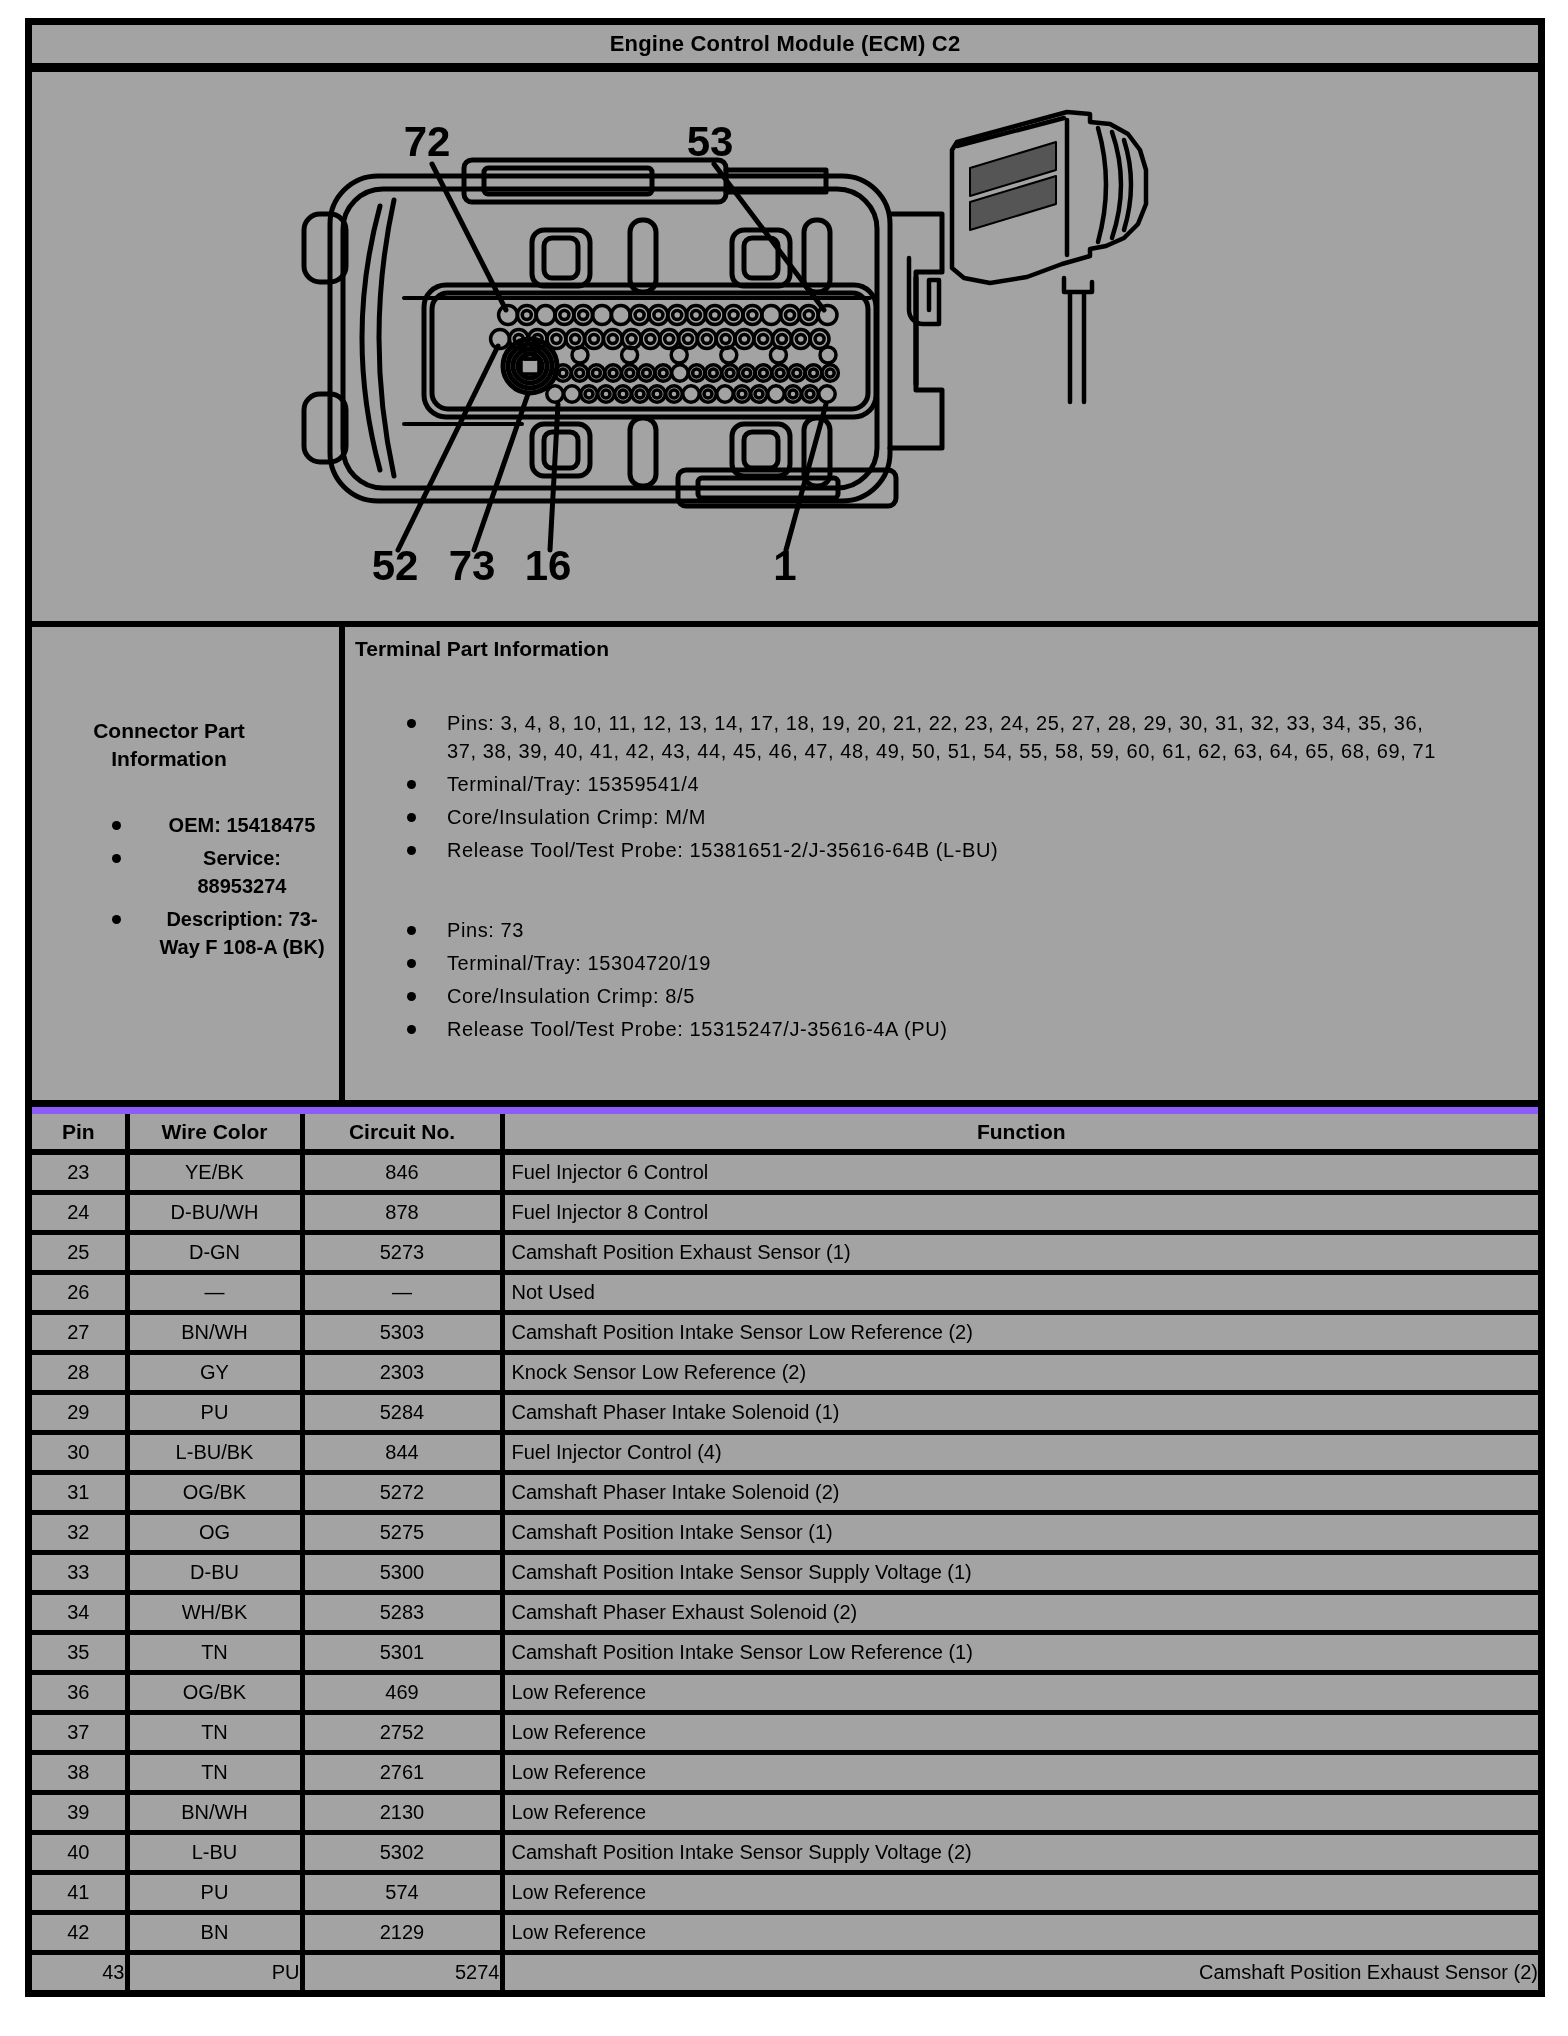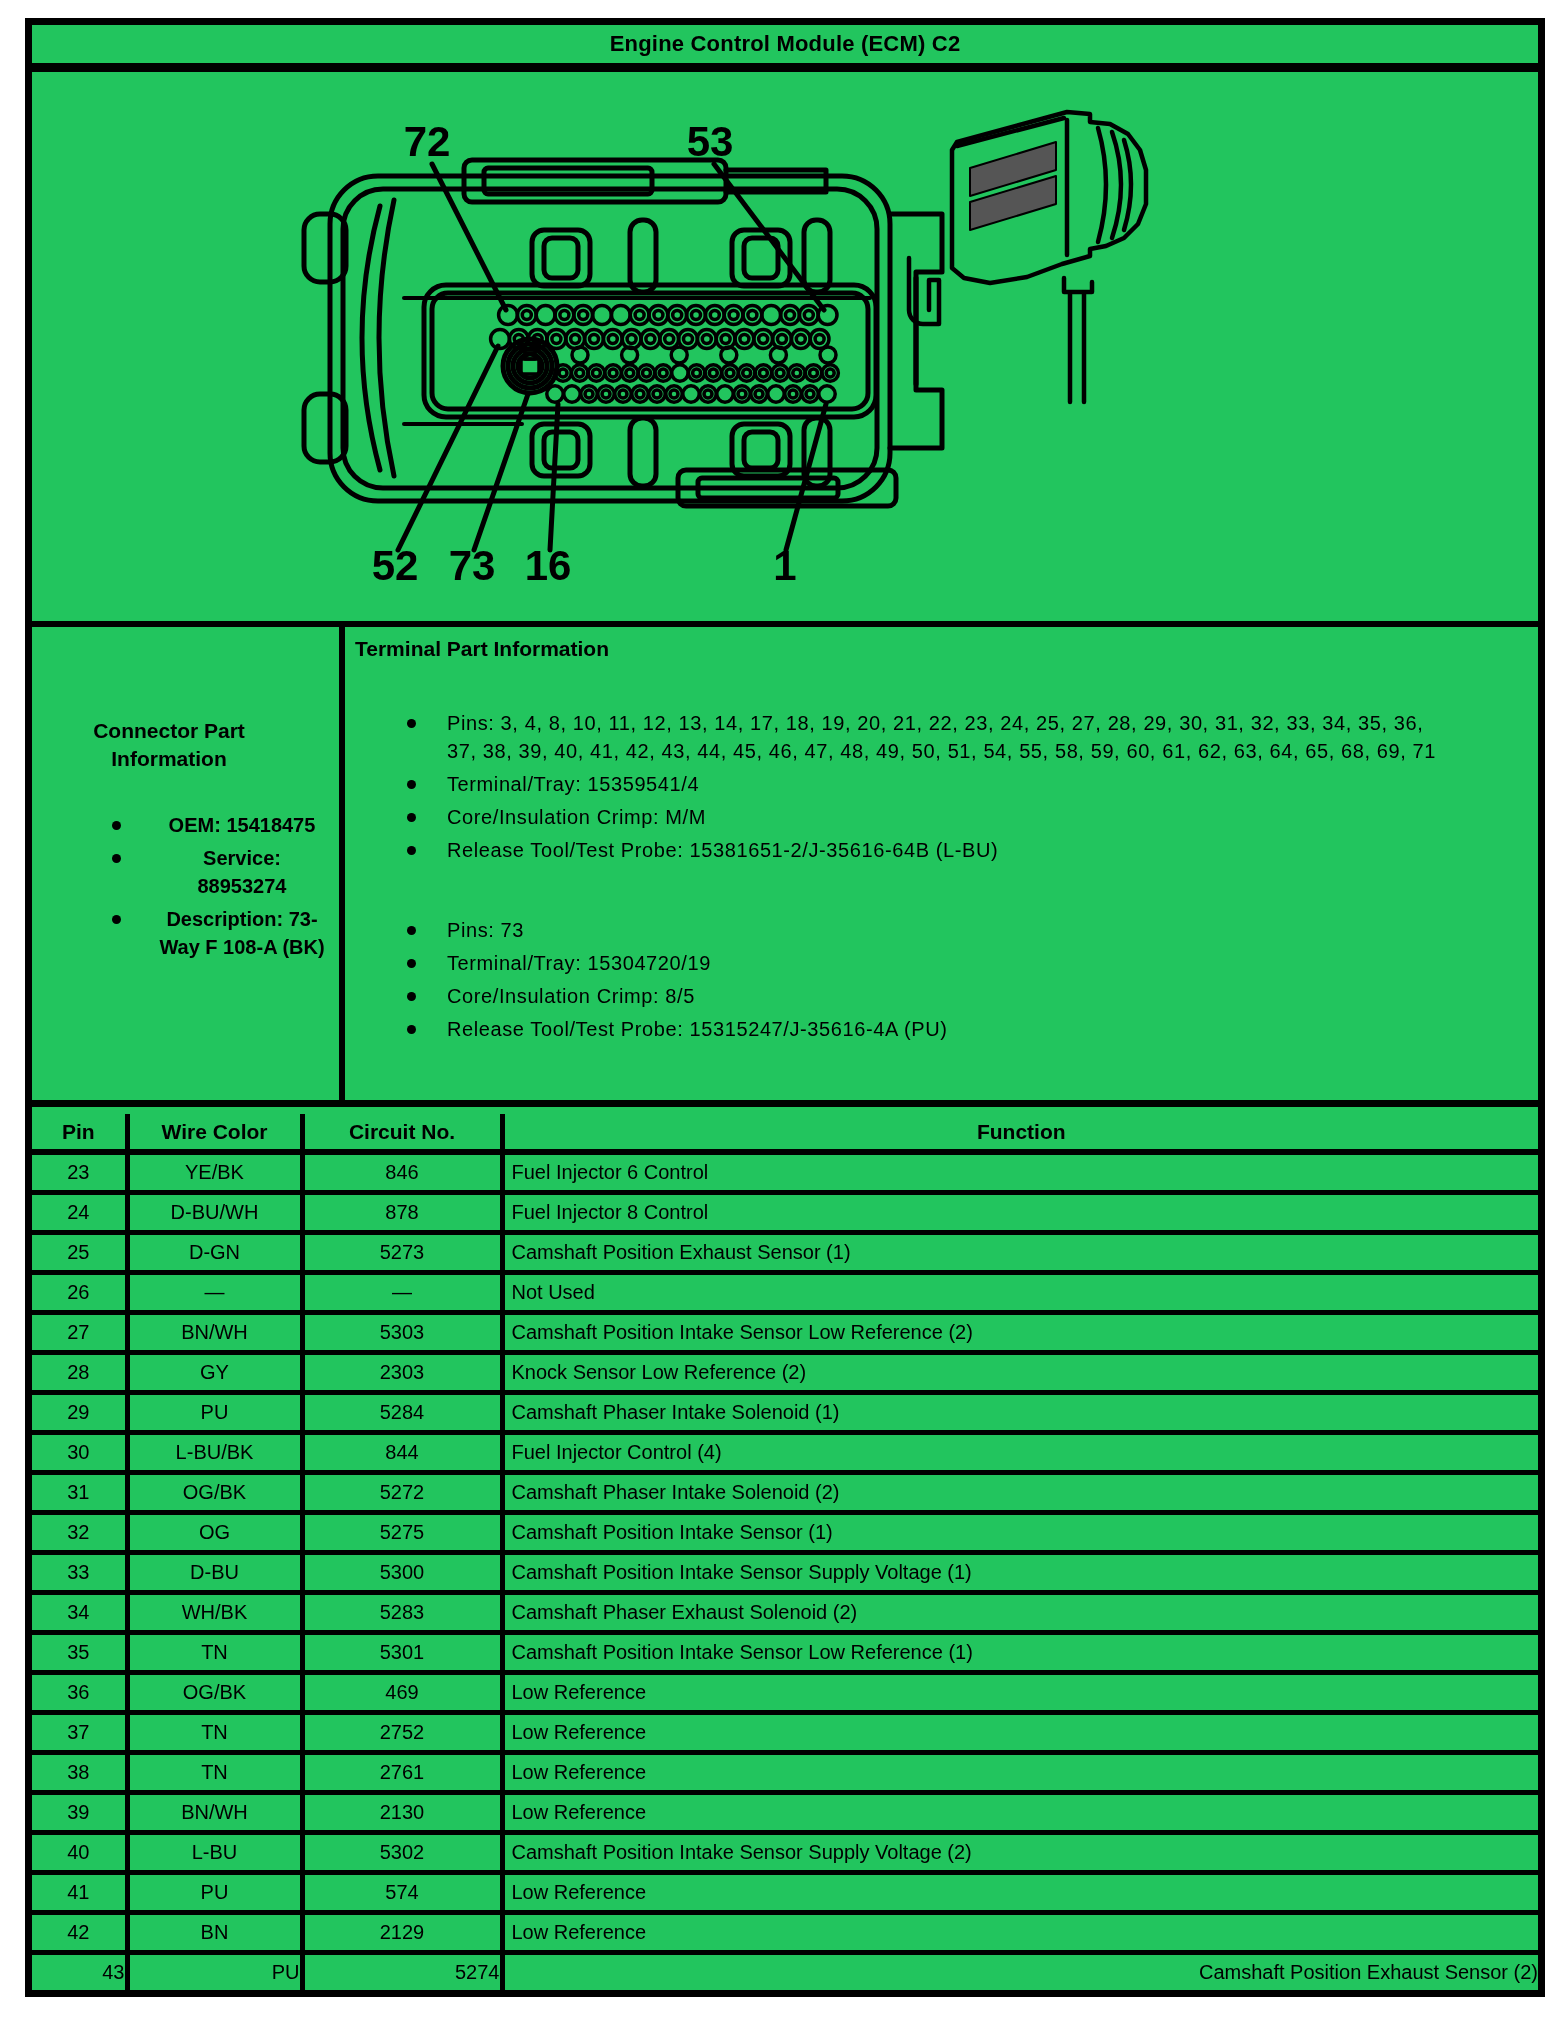--- a/index.html
+++ b/index.html
@@ -2,21 +2,21 @@
 <html><head>
 <meta charset="utf-8">
 <style>
   html,body{margin:0;padding:0;background:#fff;}
   body{
     width:1568px;height:2036px;position:relative;
     font-family:"Liberation Sans","DejaVu Sans",sans-serif;color:#000;
   }
   .page{
     position:absolute;left:25px;top:18px;width:1520px;
-    box-sizing:border-box;border:7px solid #000;background:#22c55e;
+    box-sizing:border-box;border:7px solid #000;background:#a3a3a3;
   }
   
   .title-bar{
     height:38px;border-bottom:9px solid #000;
     display:flex;align-items:center;justify-content:center;
     font-size:22px;font-weight:bold;letter-spacing:.2px;
   }
   
   .diagram-cell{height:549px;border-bottom:6px solid #000;position:relative;overflow:hidden;}
   .diagram-cell svg{position:absolute;left:0;top:0;}
@@ -45,21 +45,21 @@
   .terminal-info ul.group-2{margin-top:52px;}
   
   table.pin-table{
     border-collapse:collapse;width:100%;table-layout:fixed;
     font-size:20px;
   }
   table.pin-table th,table.pin-table td{
     border:5px solid #000;height:35px;padding:0;
     text-align:center;vertical-align:middle;overflow:hidden;white-space:nowrap;
   }
-  table.pin-table th{font-size:21px;font-weight:bold;border-top:7px solid #22c55e;border-bottom:6px solid #000;}
+  table.pin-table th{font-size:21px;font-weight:bold;border-top:7px solid #8b5cf6;border-bottom:6px solid #000;}
   table.pin-table th:first-child,table.pin-table td:first-child{border-left:none;}
   table.pin-table th:last-child,table.pin-table td:last-child{border-right:none;}
   table.pin-table tr:last-child td{border-bottom:none;text-align:right;}
   table.pin-table td.fn,table.pin-table th.fn-h{}
   table.pin-table td.fn{text-align:left;padding-left:7px;}
   col.c-pin{width:95px;}col.c-wire{width:175px;}col.c-circ{width:200px;}
 </style>
 </head>
 <body>
 

